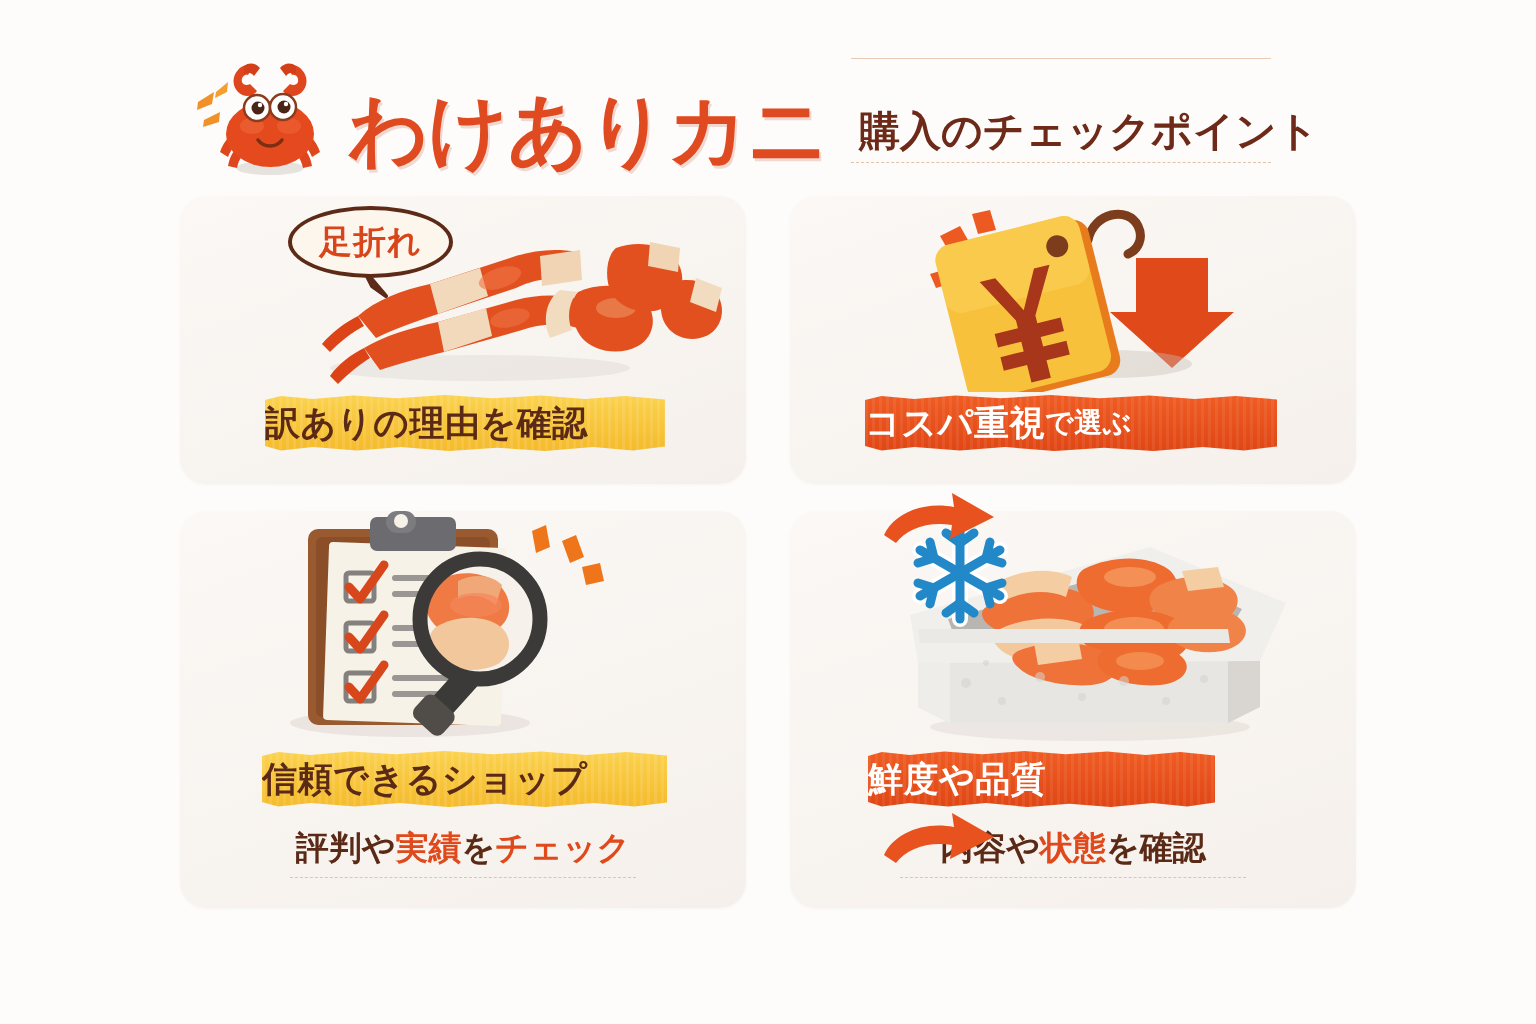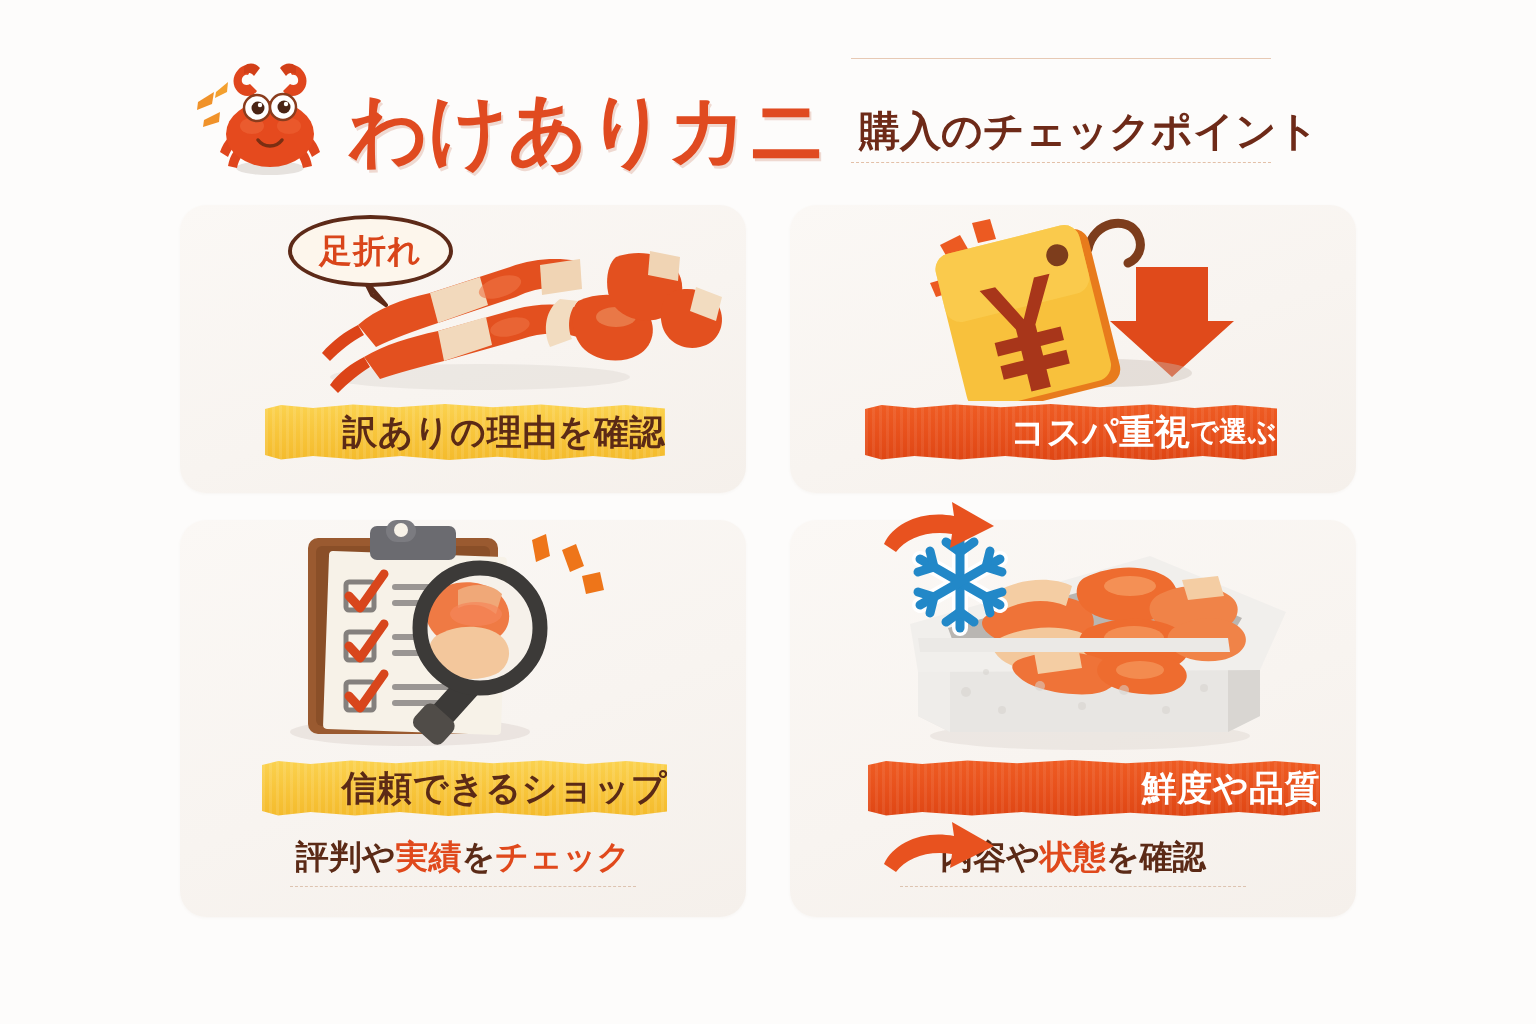--- a/index.html
+++ b/index.html
@@ -84,21 +84,21 @@
     letter-spacing: 0px;
     line-height: 1;
     white-space: nowrap;
     margin-top: 44px;
   }
 
   
   .grid {
     position: absolute;
     left: 180px;
-    top: 205px;
+    top: 196px;
     width: 1176px;
     height: 712px;
   }
 
   .card {
     position: absolute;
     width: 566px;
     height: 288px;
     background: linear-gradient(160deg, #fbf8f5 0%, #f8f4f0 55%, #f5f0eb 100%);
     border-radius: 26px;
@@ -117,21 +117,21 @@
     height: 196px;
   }
   .card.r2c1 .card-art, .card.r2c2 .card-art { height: 232px; }
 
   
   .banner {
     position: absolute;
     height: 56px;
     display: flex;
     align-items: center;
-    justify-content: flex-end;
+    justify-content: flex-start;
     font-weight: bold;
     letter-spacing: 0.5px;
     white-space: nowrap;
   }
   .banner .bn-main { font-size: 35px; }
   .banner .bn-tail { font-size: 28px; }
 
   .banner.yellow {
     background:
       repeating-linear-gradient(90deg, rgba(255,255,255,0.10) 0 3px, rgba(0,0,0,0.0) 3px 7px),
@@ -149,21 +149,21 @@
     color: #ffffff;
     clip-path: polygon(
       0% 9%, 4% 2%, 12% 7%, 22% 1%, 33% 6%, 45% 0%, 57% 6%, 69% 1%, 80% 7%, 90% 2%, 100% 8%,
       100% 92%, 92% 99%, 82% 93%, 70% 100%, 58% 94%, 46% 100%, 34% 93%, 23% 99%, 12% 93%, 4% 99%, 0% 91%);
     box-shadow: 0 2px 5px rgba(170,60,20,0.2);
   }
 
   .card.r1c1 .banner { left: 85px; top: 199px; width: 400px; }
   .card.r1c2 .banner { left: 75px; top: 199px; width: 412px; }
   .card.r2c1 .banner { left: 82px; top: 240px; width: 405px; }
-  .card.r2c2 .banner { left: 78px; top: 240px; width: 452px; }
+  .card.r2c2 .banner { left: 78px; top: 240px; width: 347px; }
 
   
   .subcap {
     position: absolute;
     left: 0;
     width: 566px;
     top: 315px;
     text-align: center;
     font-size: 33px;
     font-weight: bold;

